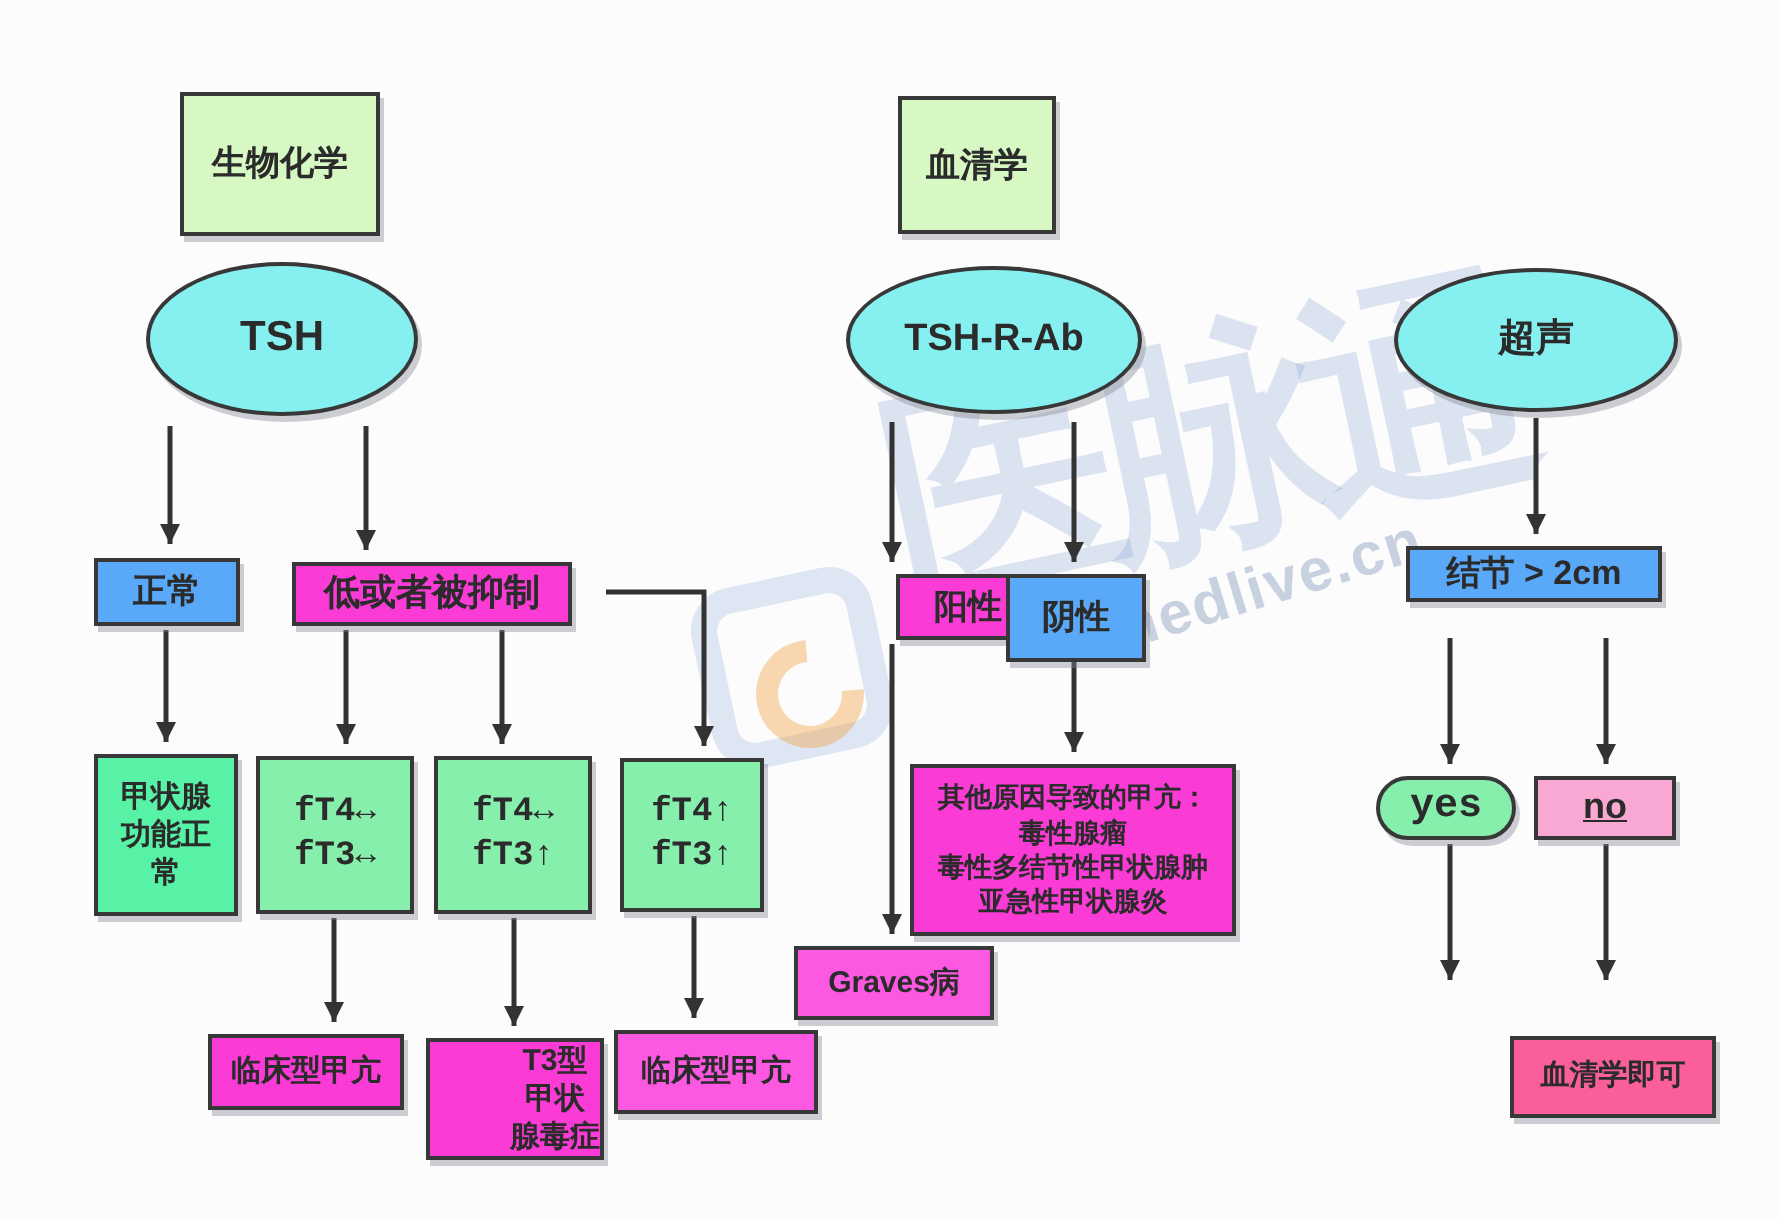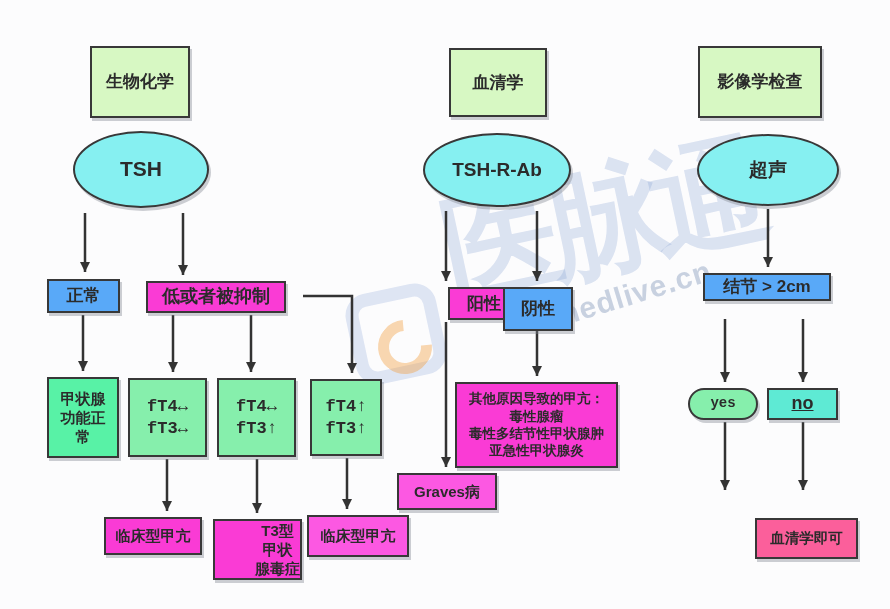--- a/index.html
+++ b/index.html
@@ -18,21 +18,21 @@
     box-shadow:2px 3px 0 rgba(130,135,145,0.4);
     z-index:3;
   }
   .oval{border-radius:50%;background:#86f0f1;}
   .hdr{background:#d7f8c3;}
   .blue{background:#59a9f8;}
   .magenta{background:#fa3bd5;}
   .magenta-light{background:#fc58e2;}
   .purple{background:#86efac;font-family:Liberation Mono, monospace;}
   .green{background:#58f2a6;}
-  .mint{background:#5eead4;text-decoration:underline;}
+  .mint{background:#f9a8d4;text-decoration:underline;}
   .rose{background:#fb5f9b;}
   
   #arrows{position:absolute;left:0;top:0;z-index:2;}
   
   .wm{position:absolute;z-index:1;pointer-events:none;}
   .wm-brand{
     left:428px;top:178px;font-size:118px;font-weight:bold;
     color:rgba(125,155,210,0.26);letter-spacing:-12px;
     transform:rotate(-12deg);transform-origin:left top;white-space:nowrap;
   }
@@ -84,22 +84,21 @@
       <line x1="537" y1="322" x2="537" y2="376" marker-end="url(#ah)"></line>
       <line x1="768" y1="209" x2="768" y2="267" marker-end="url(#ah)"></line>
       <line x1="725" y1="319" x2="725" y2="382" marker-end="url(#ah)"></line>
       <line x1="803" y1="319" x2="803" y2="382" marker-end="url(#ah)"></line>
       <line x1="725" y1="422" x2="725" y2="490" marker-end="url(#ah)"></line>
       <line x1="803" y1="422" x2="803" y2="490" marker-end="url(#ah)"></line>
     </g>
   </svg>
 
   <div class="node hdr" style="left:90px;top:46px;width:100px;height:72px;font-size:17px;">生物化学</div>
-  <div class="node hdr" style="left:449px;top:48px;width:98px;height:69px;font-size:17px;">血清学</div>
-  <div class="node hdr" style="left:698px;top:46px;width:124px;height:72px;font-size:17px;">影像学检查</div>
+  <div class="node hdr" style="left:449px;top:48px;width:79px;height:69px;font-size:17px;">血清学</div>
 
   <div class="node oval" style="left:73px;top:131px;width:136px;height:77px;font-size:21px;">TSH</div>
   <div class="node oval" style="left:423px;top:133px;width:148px;height:74px;font-size:19px;">TSH-R-Ab</div>
   <div class="node oval" style="left:697px;top:134px;width:142px;height:72px;font-size:19px;">超声</div>
 
   <div class="node blue" style="left:47px;top:279px;width:73px;height:34px;font-size:17px;">正常</div>
   <div class="node magenta" style="left:146px;top:281px;width:140px;height:32px;font-size:18px;">低或者被抑制</div>
   <div class="node green" style="left:47px;top:377px;width:72px;height:81px;font-size:15px;">甲状腺
 功能正
 常</div>
@@ -116,17 +115,17 @@
 
   <div class="node magenta" style="left:411px;top:287px;width:72px;height:33px;font-size:17px;margin-left:37px;">阳性</div>
   <div class="node blue" style="left:503px;top:287px;width:70px;height:44px;font-size:17px;">阴性</div>
   <div class="node magenta" style="left:455px;top:382px;width:163px;height:86px;font-size:13.5px;">其他原因导致的甲亢：
 毒性腺瘤
 毒性多结节性甲状腺肿
 亚急性甲状腺炎</div>
   <div class="node magenta-light" style="left:397px;top:473px;width:100px;height:37px;font-size:15px;">Graves病</div>
 
   <div class="node blue" style="left:703px;top:273px;width:128px;height:28px;font-size:17px;">结节 &gt; 2cm</div>
-  <div class="node purple" style="left:688px;top:388px;width:70px;height:32px;font-size:14px;border-radius:16px;">yes</div>
+  <div class="node purple" style="left:688px;top:388px;width:70px;height:32px;font-size:20px;border-radius:16px;">yes</div>
   <div class="node mint" style="left:767px;top:388px;width:71px;height:32px;font-size:18px;">no</div>
   <div class="node rose" style="left:755px;top:496px;width:103px;height:41px;font-size:14.5px;margin-top:22px;">血清学即可</div>
 
 </div>
 
 </body></html>

